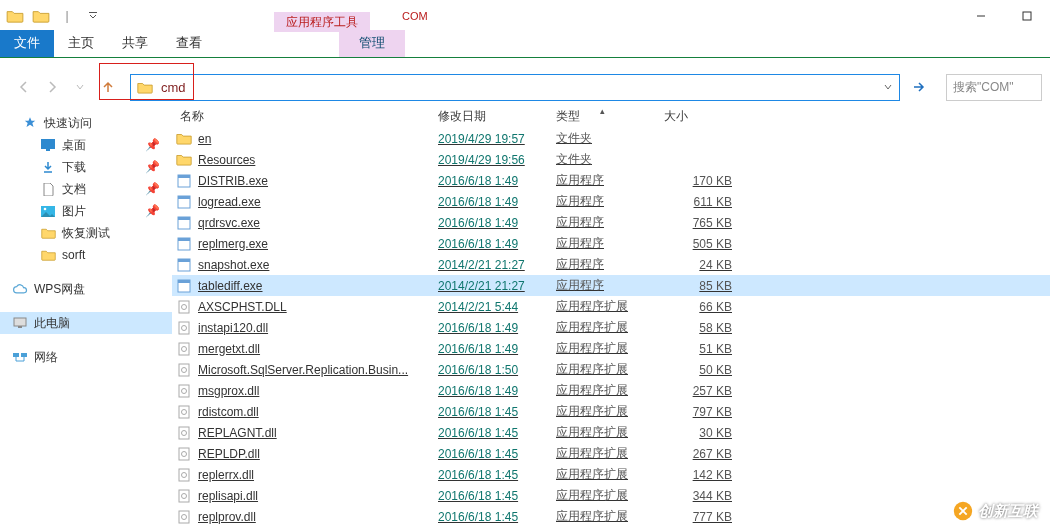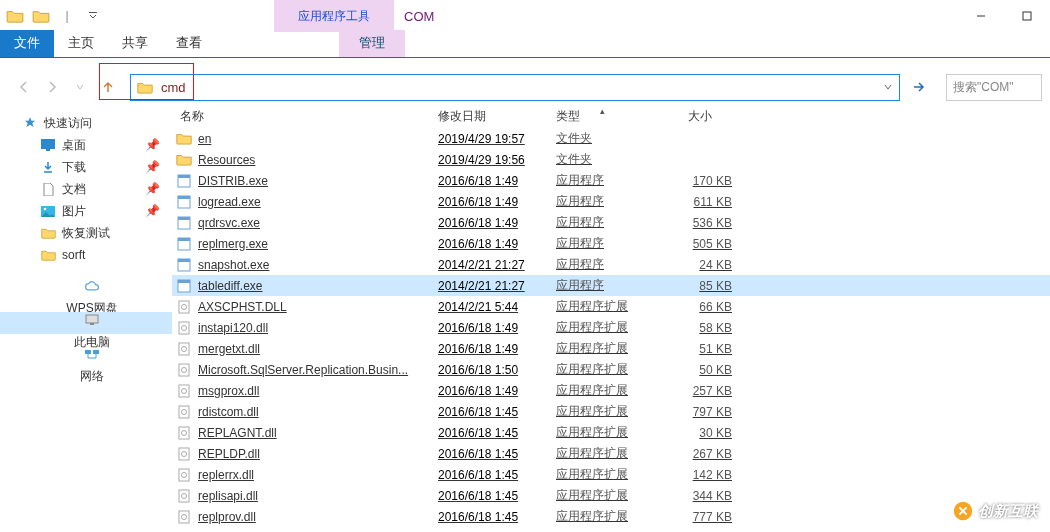--- a/index.html
+++ b/index.html
@@ -4,22 +4,22 @@
 <style>
   * { box-sizing: border-box; margin: 0; padding: 0; font-family: "Microsoft YaHei", "Segoe UI", sans-serif; }
   body { width: 1050px; height: 532px; background: #fff; font-size: 12px; color: #333; overflow: hidden; position: relative; }
 
   
   .titlebar { height: 32px; display: flex; align-items: center; border-bottom: 0 solid transparent; }
   .title-left { display: flex; align-items: center; padding-left: 4px; gap: 4px; }
   .icon-folder { display:inline-flex; width: 18px; height: 16px; }
   .qat-btn { width: 22px; height: 22px; display:inline-flex; align-items:center; justify-content:center; }
   .ribbon-section { margin-left: 170px; display:flex; align-items:flex-end; height:32px; }
-  .ribbon-tool-lbl { background: #eed4f0; color: #1d4ed8; font-size: 12px; padding: 2px 24px; height: 32px; display:inline-flex; align-items:center; }
-  .title-text { margin-left: 10px; font-size: 13px; color: #701a75; align-self:center; }
+  .ribbon-tool-lbl { background: #eed4f0; color: #b91c1c; font-size: 12px; padding: 2px 12px; height: 20px; display:inline-flex; align-items:center; }
+  .title-text { margin-left: 32px; font-size: 11px; color: #b91c1c; align-self:center; }
   .win-controls { margin-left:auto; display:flex; }
   .win-btn { width:46px; height:30px; display:flex; align-items:center; justify-content:center; color:#555; }
 
   
   .tabrow { height: 26px; display:flex; align-items:flex-end; border-bottom: 1px solid #15803d; }
   .tab { padding: 4px 14px 5px; font-size: 13px; color:#333; }
   .tab.file { background:#1979ca; color:#fff; }
   .tab.mgmt { background:#eed4f0; color:#0c4a6e; margin-left: 123px; padding-left: 20px; padding-right:20px; }
 
   
@@ -33,38 +33,38 @@
   .addr-drop { width:22px; height:100%; display:flex; align-items:center; justify-content:center; border-left:0 solid #ccc; }
   .addr-go { width:26px; height:27px; display:flex; align-items:center; justify-content:center; margin-left:2px; }
   .red-frame { position:absolute; border:1.5px solid #d81f1b; left:99px; top:63px; width:95px; height:37px; pointer-events:none; }
   .search-box { flex:1; margin-left:10px; height:27px; border:1px solid #ccc; display:flex; align-items:center; padding:0 6px; color:#888; font-size:12px; }
 
   
   .main { display:flex; height: calc(532px - 32px - 26px - 44px); margin-top: 2px; }
   .side { width: 172px; border-right: 0 solid #eee; padding-top: 8px; }
   .side-item { display:flex; align-items:center; height:22px; padding-left: 22px; gap:6px; font-size:12px; position:relative; }
   .side-item.indent1 { padding-left: 40px; }
-  .side-item.indent-icon { padding-left: 12px; flex-direction: column; }
+  .side-item.indent-icon { padding-left: 12px; }
   .pin { margin-left:auto; margin-right:12px; color:#8a8a8a; }
   .side-item.selected { background:#cce8ff; }
   .side-sep { height: 12px; }
 
   .content { flex:1; display:flex; flex-direction:column; }
   .col-head { display:flex; height: 24px; align-items:center; border-bottom: 0 solid #eee; color:#3a3a3a; font-size:12px; padding-left: 4px; }
   .ch-name { flex: 0 0 262px; padding-left:4px; }
   .ch-date { flex: 0 0 118px; }
   .ch-type { flex: 0 0 108px; position:relative; }
-  .ch-size { flex: 0 0 72px; text-align:center; }
+  .ch-size { flex: 0 0 72px; text-align:left; }
   .sort-arrow { position:absolute; left: 44px; top:-2px; font-size:9px; color:#555; }
 
   .rows { }
   .row { display:flex; height:21px; align-items:center; padding-left:4px;text-decoration:underline; }
   .row.sel { background:#cde8ff; }
   .cell-name { flex: 0 0 262px; display:flex; align-items:center; gap:6px; white-space:nowrap; overflow:hidden; text-overflow:ellipsis; }
-  .cell-date { flex: 0 0 118px; color:#000000; }
+  .cell-date { flex: 0 0 118px; color:#0f766e; }
   .cell-type { flex: 0 0 108px; color:#555; }
   .cell-size { flex: 0 0 72px; text-align:right; color:#555; padding-right:4px; }
   .fi { width:16px; height:16px; display:inline-flex; align-items:center; justify-content:center; flex-shrink:0; }
 
   
   .wm { position:absolute; right:6px; bottom:6px; display:flex; align-items:center; gap:4px; font-size:15px; font-weight:bold; color:#fff; background: rgba(0,0,0,0); padding:4px 6px; font-style:italic; }
   .wm .logo { width:22px; height:22px; }
 </style>
 </head>
 <body>
@@ -330,21 +330,21 @@
             <span class="fi">
               <svg width="14" height="14" viewBox="0 0 14 14">
                 <rect x="1" y="1" width="12" height="12" fill="#fff" stroke="#6aa1d8"></rect>
                 <rect x="1" y="1" width="12" height="3" fill="#6aa1d8"></rect>
               </svg>
             </span>
             <span>qrdrsvc.exe</span>
           </div>
           <div class="cell-date">2016/6/18 1:49</div>
           <div class="cell-type">应用程序</div>
-          <div class="cell-size">536 KB</div>
+          <div class="cell-size">765 KB</div>
         </div>
         <div class="row">
           <div class="cell-name">
             <span class="fi">
               <svg width="14" height="14" viewBox="0 0 14 14">
                 <rect x="1" y="1" width="12" height="12" fill="#fff" stroke="#6aa1d8"></rect>
                 <rect x="1" y="1" width="12" height="3" fill="#6aa1d8"></rect>
               </svg>
             </span>
             <span>replmerg.exe</span>

